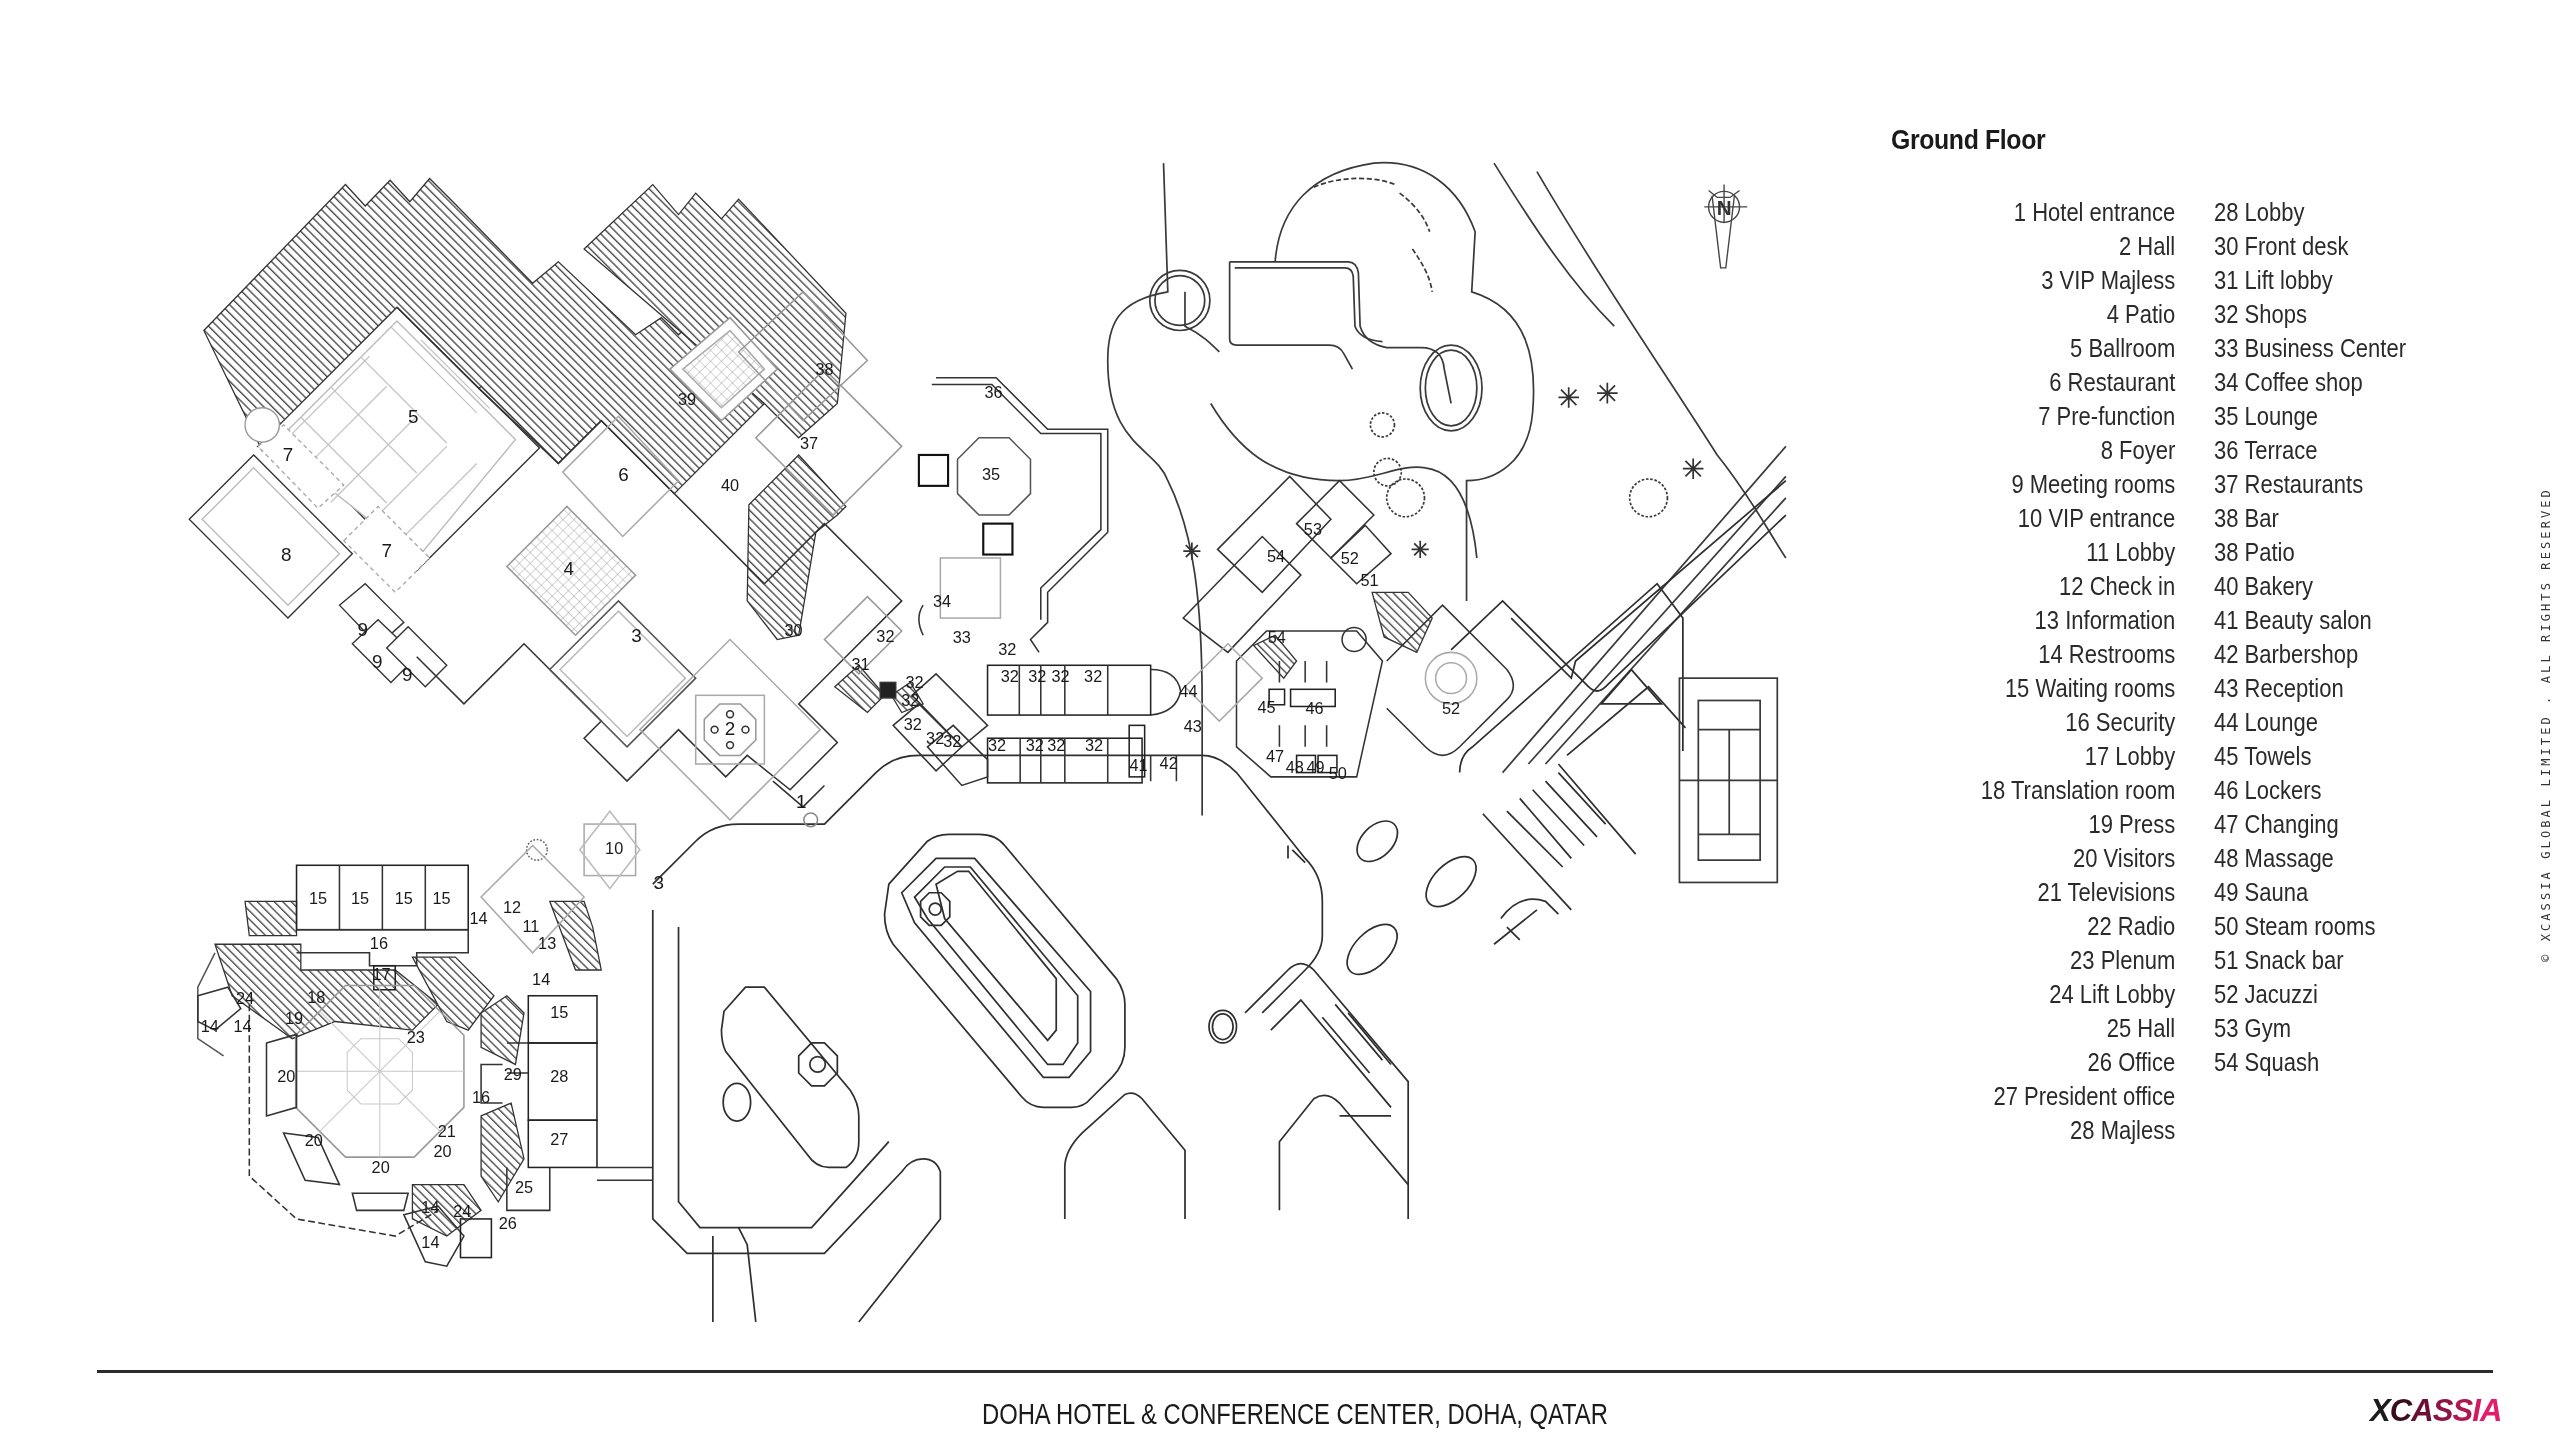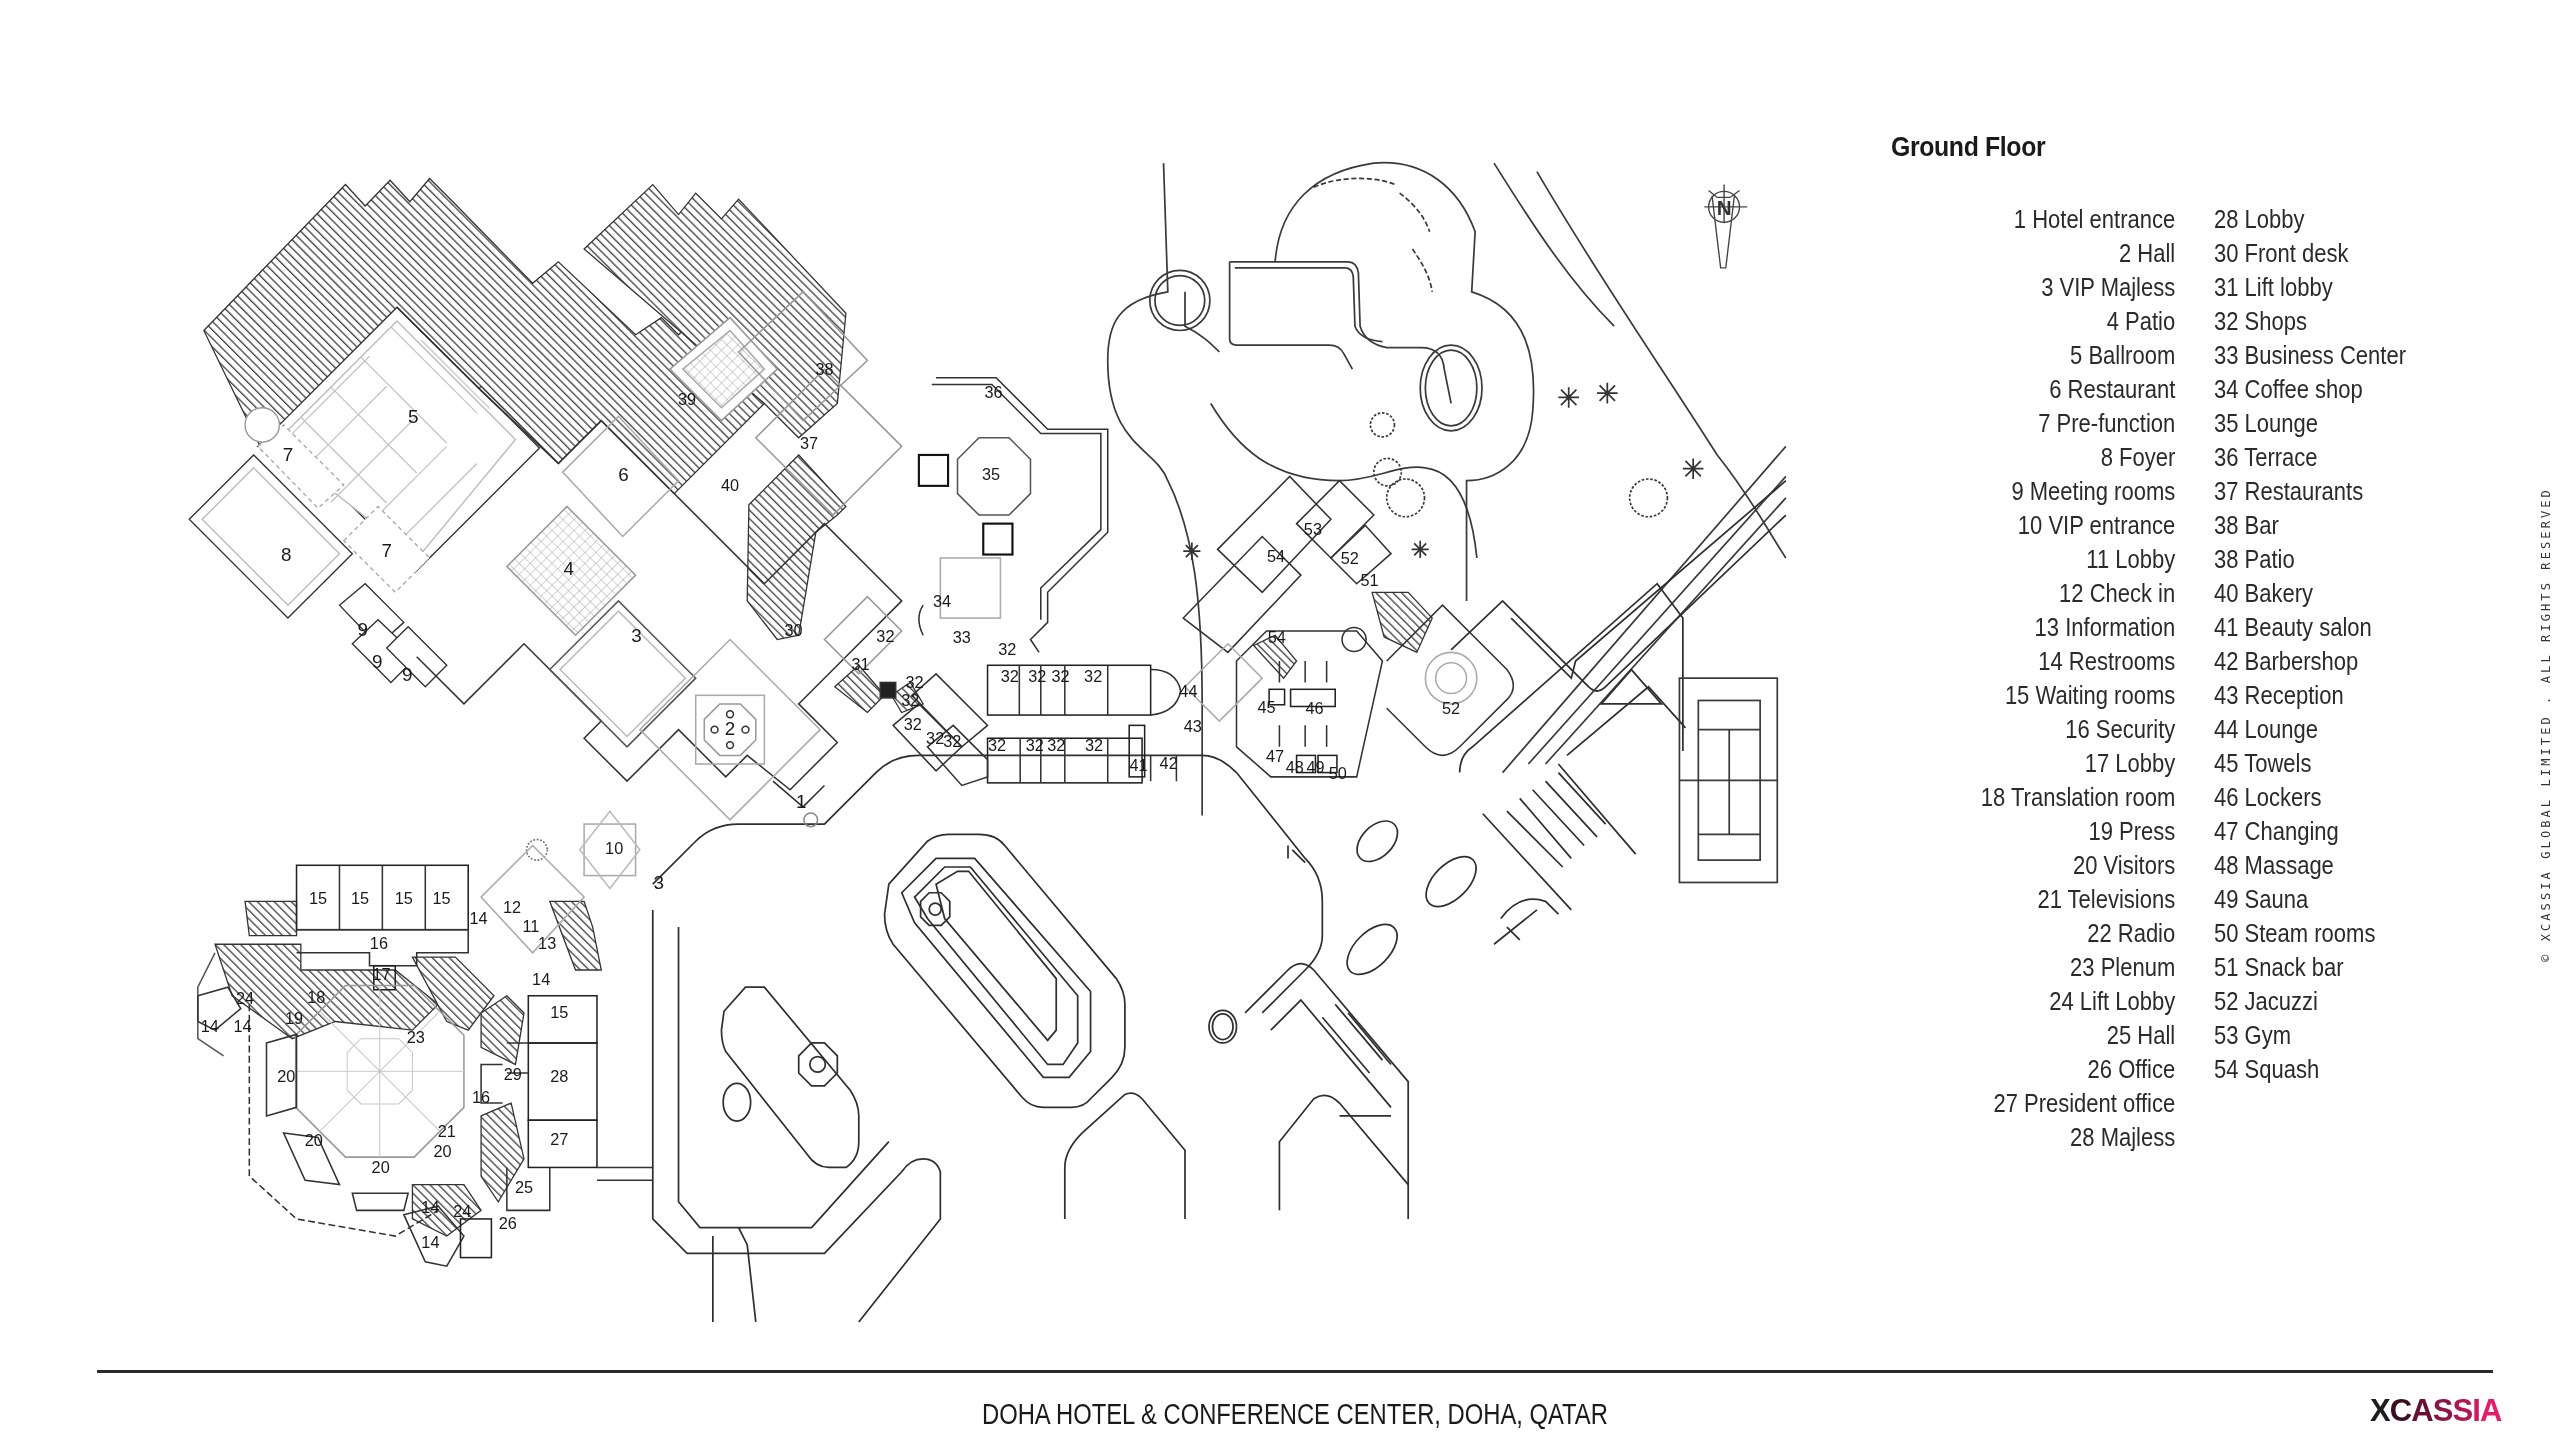--- a/index.html
+++ b/index.html
@@ -1,26 +1,26 @@
 <!DOCTYPE html>
 <html style="font-size:13.7px"><head>
 <meta charset="utf-8">
 <style>
   html, body { margin: 0; padding: 0; background: #ffffff; }
   body { width: 2576px; height: 1449px; position: relative; overflow: hidden; font-family: "Liberation Sans", sans-serif; color: #222; }
   #plan { position: absolute; left: 0; top: 0; width: 2576px; height: 1449px; }
-  .legend { position: absolute; left: 1891px; top: 132px; }
+  .legend { position: absolute; left: 1891px; top: 125px; }
   .legend-title { font-family: "Liberation Sans", sans-serif; font-weight: bold; font-size: 27px; color: #1a1a1a; letter-spacing: -0.4px; transform: scaleX(0.92); transform-origin: left; }
   .legend-cols { position: absolute; top: 70px; left: 0; display: flex; }
   .legend-col { display: flex; flex-direction: column; }
   .legend-col.c1 { width: 323px; text-align: right; }
   .legend-item { font-size: 25px; line-height: 34px; color: #2a2a2a; white-space: nowrap; transform: scaleX(0.88); transform-origin: left; }
   .footer-rule { position: absolute; left: 97px; top: 1370px; width: 2396px; height: 3.4px; background: #2b2b2b; }
   .footer-title { position: absolute; left: 982px; top: 1398px; font-size: 29px; color: #1a1a1a; letter-spacing: 0px; transform: scaleX(0.82); transform-origin: left; white-space: nowrap; }
-  .brand { position: absolute; left: 2370px; top: 1393px; font-family: "Liberation Sans", sans-serif; font-weight: bold; font-size: 31px; letter-spacing: -0.9px; white-space: nowrap; }
+  .brand { position: absolute; left: 2370px; top: 1393px; font-family: "Liberation Sans", sans-serif; font-weight: bold; font-size: 31px; letter-spacing: -0.9px; white-space: nowrap; font-style: italic; }
   .brand .x { color: #1c1c1c; }
   .brand .c1 { color: #3a0d1f; }
   .brand .c2 { color: #6a1036; }
   .brand .c3 { color: #8c1446; }
   .brand .c4 { color: #b01752; }
   .brand .c5 { color: #d01a62; }
   .brand .c6 { color: #e31c6b; }
   .copyright { position: absolute; left: 2539px; top: 962px; transform: rotate(-90deg); transform-origin: left top; font-family: "DejaVu Sans Mono", monospace; font-size: 12px; letter-spacing: 3.1px; color: #333; white-space: nowrap; }
   .rl { font-family: "Liberation Sans", sans-serif; font-size: 22px; fill: #1a1a1a; text-anchor: middle; dominant-baseline: middle; }
   .rl.sm { font-size: 19px; }

